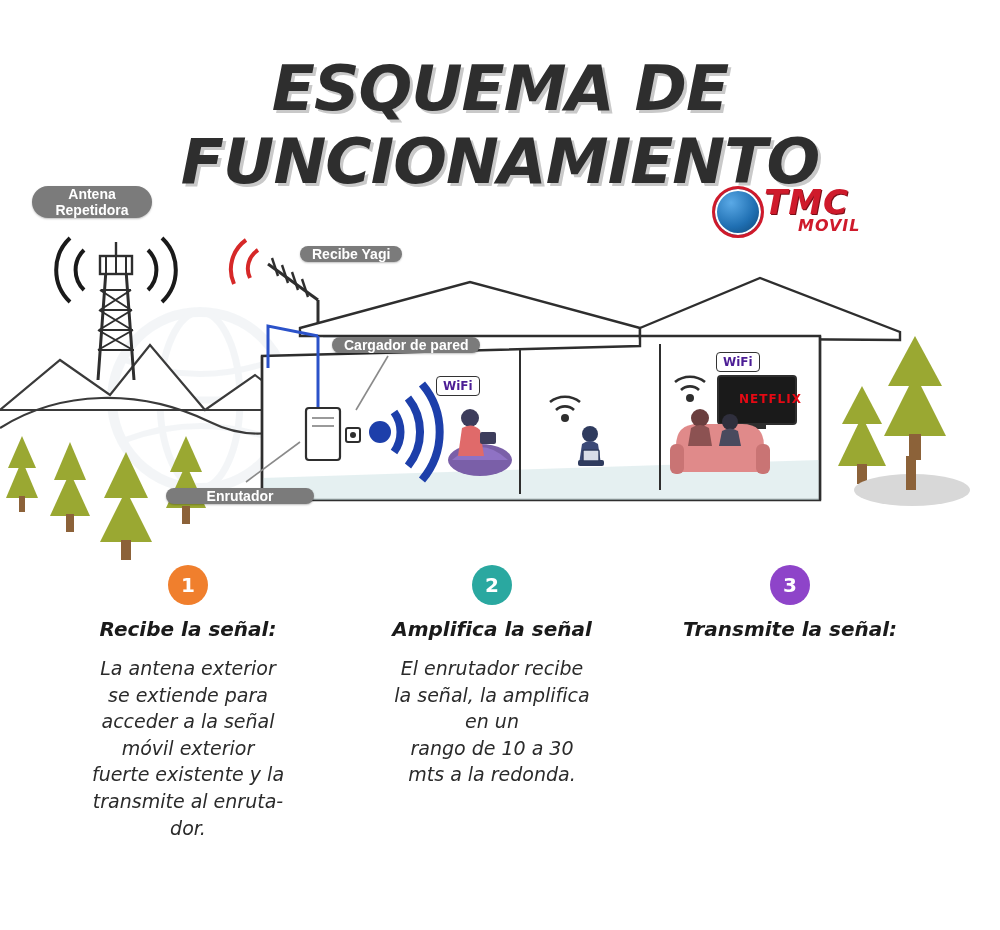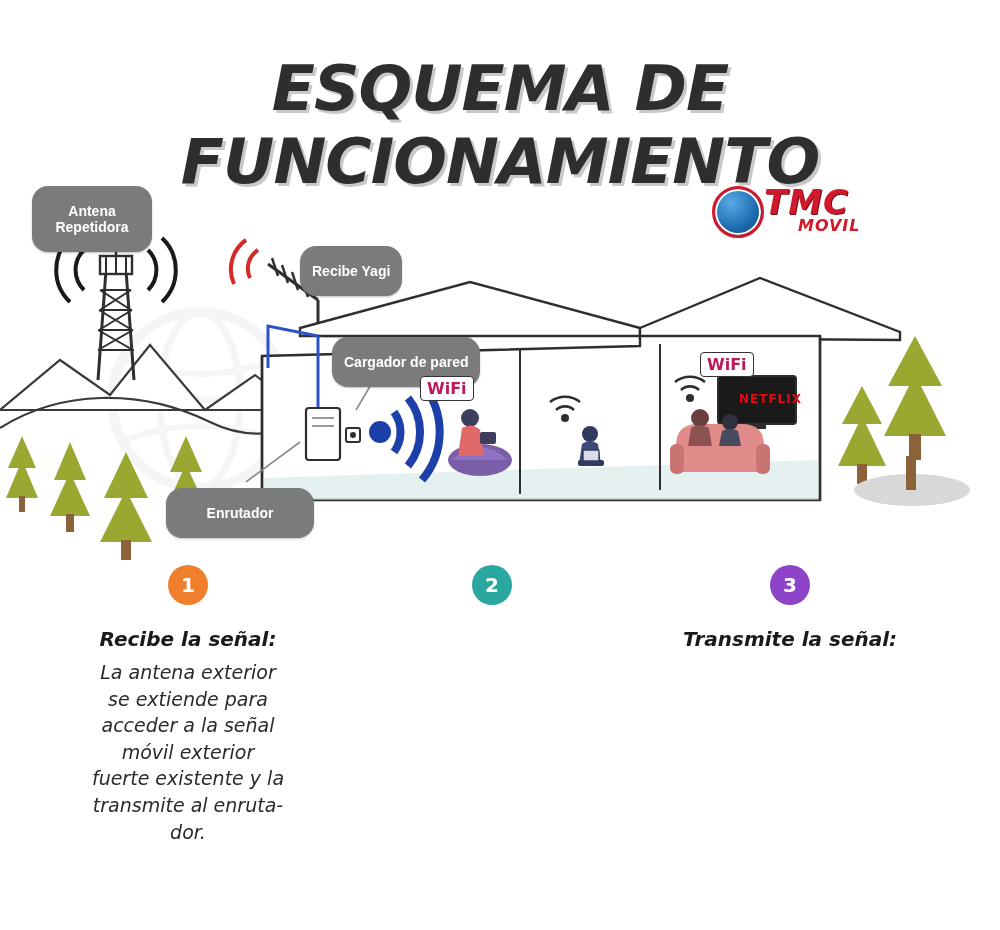--- a/index.html
+++ b/index.html
@@ -44,21 +44,21 @@
   .wm-text small{display:block;font-size:40px;}
 
   
   .pill{
     position:absolute;
     background:#7b7b7b;
     color:#ffffff;
     border-radius:16px;
     font-size:14px;
     font-weight:bold;
-    padding:17px 12px;
+    padding:0 12px;
     text-align:center;
     line-height:1.15;
     white-space:pre-line;
     box-shadow:0 1px 2px rgba(0,0,0,.25);
   }
   .pill.antena-rep{left:32px;top:26px;width:96px;}
   .pill.antena-yagi{left:300px;top:86px;}
   .pill.cargador{left:332px;top:177px;}
   .pill.enrutador{left:166px;top:328px;width:124px;}
 
@@ -83,22 +83,23 @@
     position:absolute;left:86px;top:34px;
     font-family:"DejaVu Sans", sans-serif;
     font-size:16px;font-weight:bold;font-style:italic;color:#cf1a2b;
     letter-spacing:1px;
   }
 
   
   .wifi-badge{
     position:absolute;
     background:#ffffff;border:1px solid #333;border-radius:4px;
-    padding:2px 6px;font-size:16px;font-weight:bold;color:#be185d;
-    font-family:"DejaVu Sans", sans-serif;
+    padding:2px 6px;font-size:12px;font-weight:bold;color:#4c1d95;
+    font-family:"DejaVu Sans", sans-serif;
+    margin-left:16px;
   }
   .wifi-badge.b1{left:420px;top:216px;}
   .wifi-badge.b2{left:700px;top:192px;}
 
   .netflix{
     position:absolute;left:739px;top:232px;
     color:#e50914;font-size:12px;font-weight:bold;letter-spacing:1px;
     font-family:"DejaVu Sans", sans-serif;
     text-align:right;
   }
@@ -115,26 +116,26 @@
   .step.s3{left:640px;}
 
   .circle{
     width:40px;height:40px;border-radius:50%;
     margin:0 auto;
     color:#ffffff;font-weight:bold;font-size:20px;
     line-height:40px;text-align:center;
     font-family:"DejaVu Sans", sans-serif;
   }
   .step-title{
-    margin-top:22px;
+    margin-top:12px;
     font-size:20px;font-weight:bold;font-style:italic;color:#1a1a1a;
     font-family:"DejaVu Sans", sans-serif;
   }
   .step-body{
-    margin-top:8px;
+    margin-top:14px;
     font-size:19px;font-style:italic;color:#2b2b2b;
     line-height:1.4;
     white-space:pre-line;
     font-family:"DejaVu Sans", sans-serif;
   }
 </style>
 </head>
 <body>
 
 <div class="title">ESQUEMA DE FUNCIONAMIENTO</div>
@@ -320,19 +321,25 @@
 se extiende para
 acceder a la señal
 móvil exterior
 fuerte existente y la
 transmite al enruta-
 dor.</div>
   </div>
 
   <div class="step s2">
     <div class="circle" style="background: rgb(42, 168, 160);">2</div>
+    <div class="step-title">Amplifica la señal</div>
+    <div class="step-body">El enrutador recibe
+la señal, la amplifica
+en un
+rango de 10 a 30
+mts a la redonda.</div>
   </div>
 
   <div class="step s3">
     <div class="circle" style="background: rgb(142, 68, 201);">3</div>
     <div class="step-title">Transmite la señal:</div>
   </div>
 </div>
 
 </body></html>

